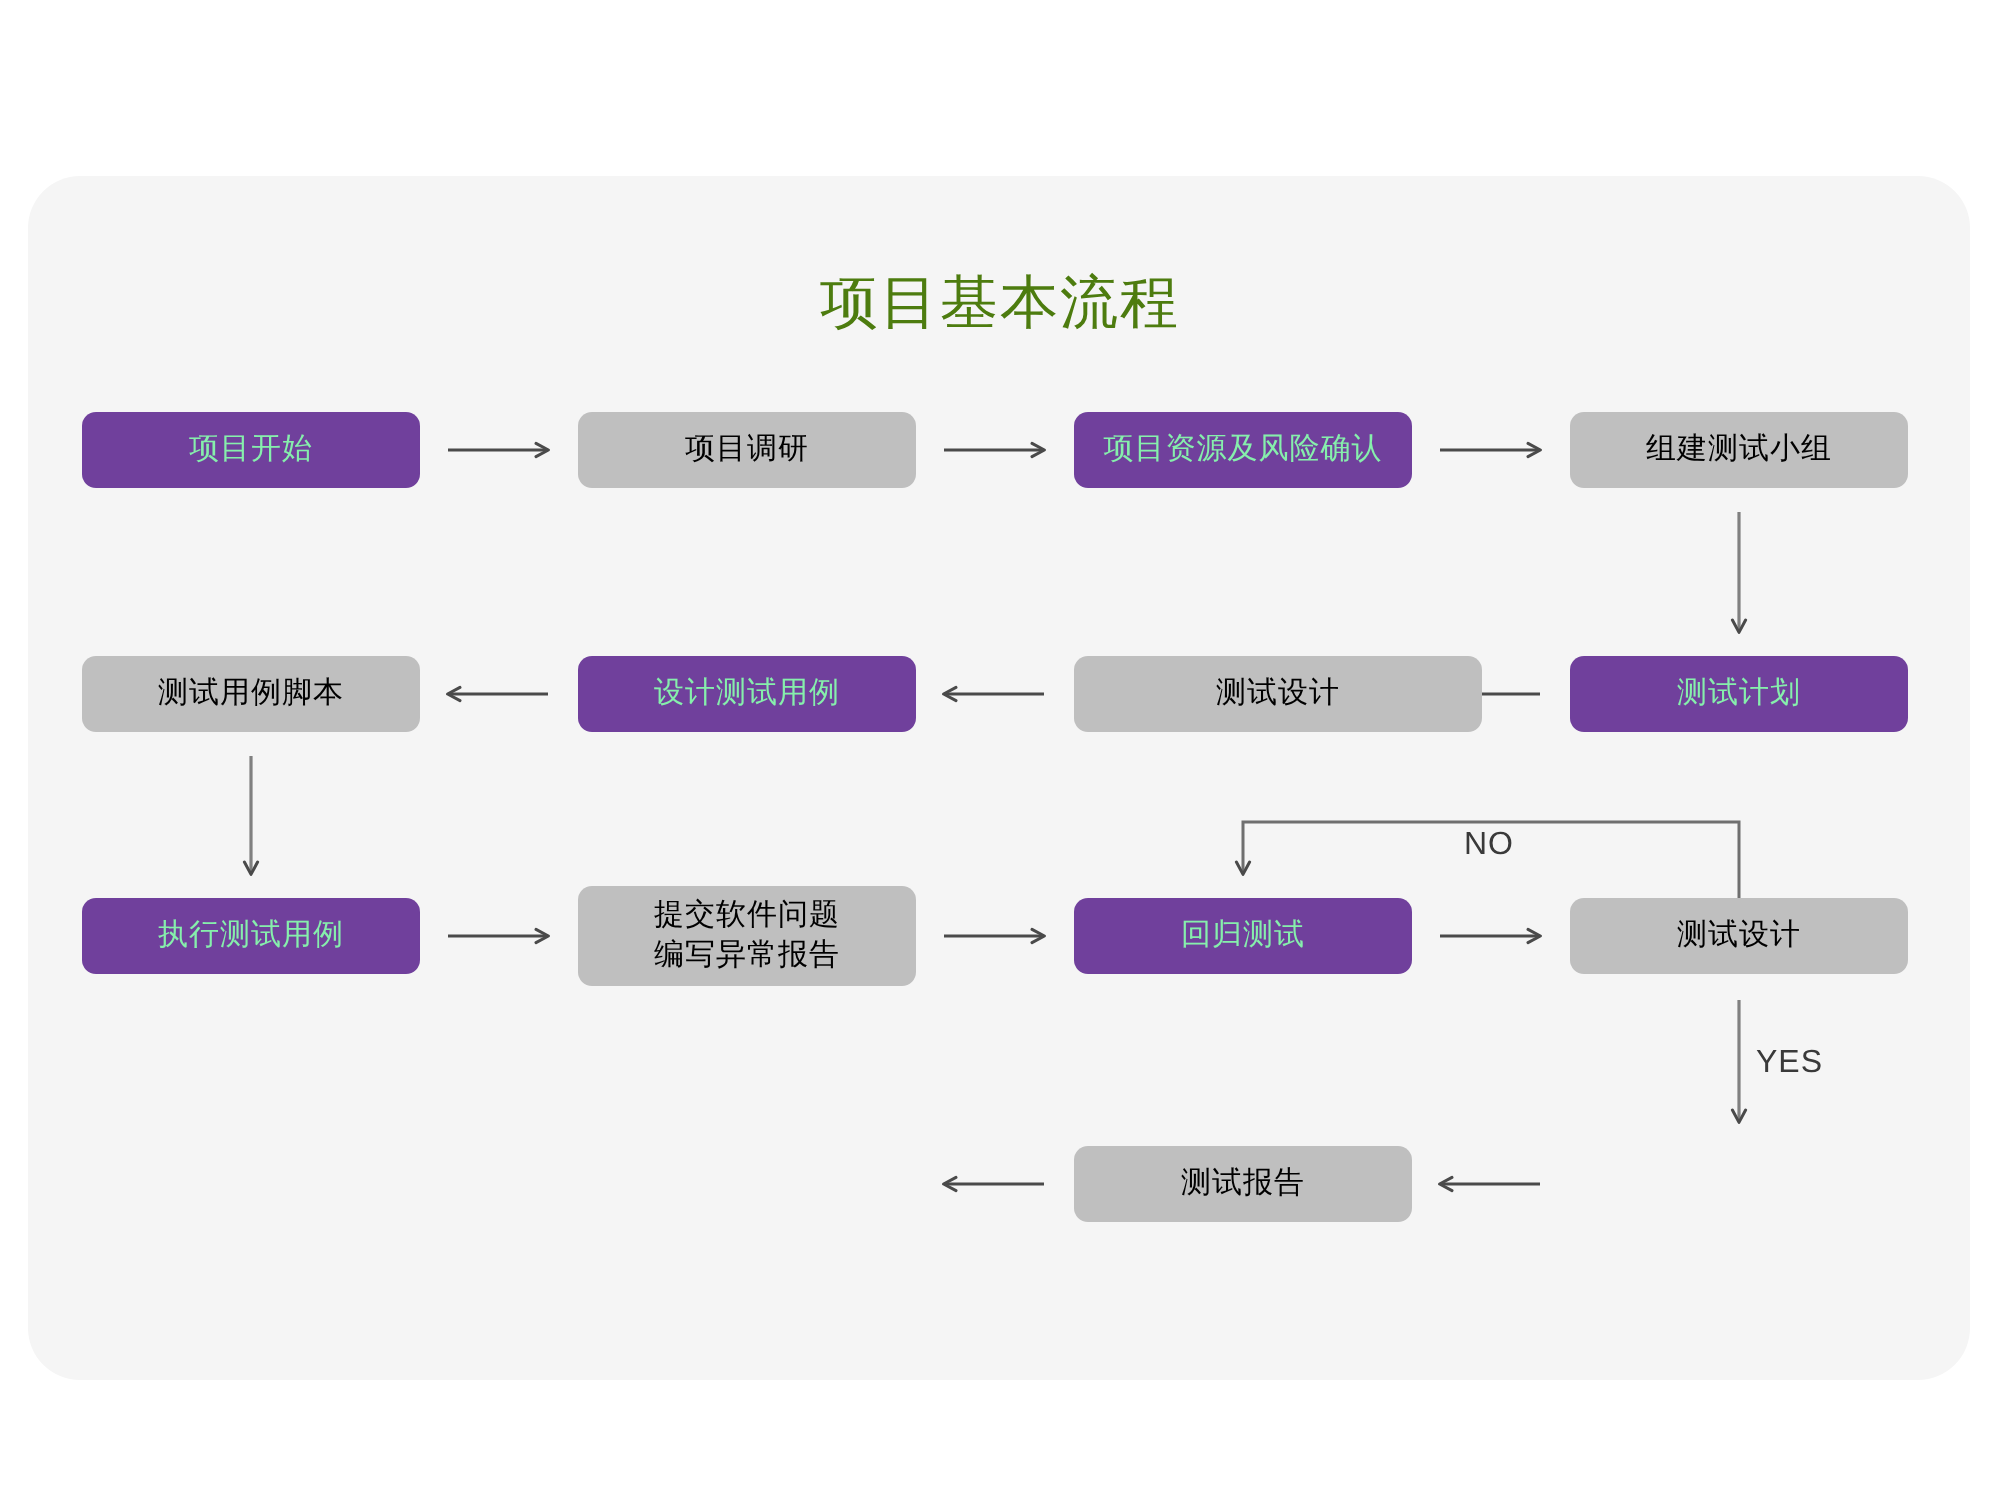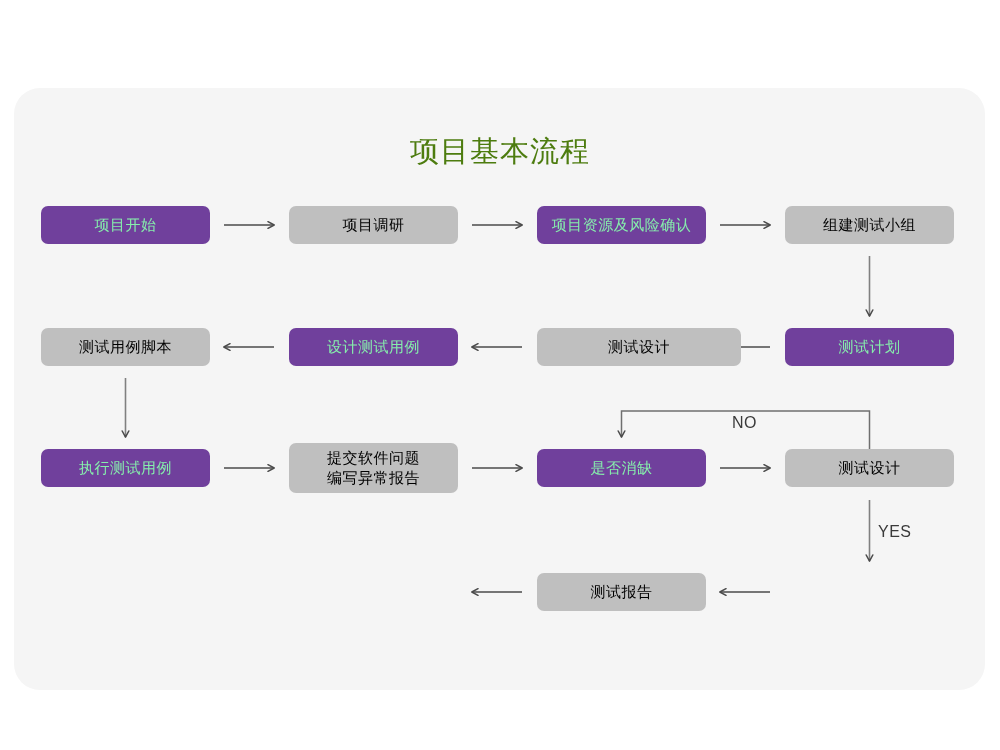--- a/index.html
+++ b/index.html
@@ -148,21 +148,21 @@
   </div>
 
   <div class="node purple" style="left:41px;  top:449px; width:169px; height:38px;">
     <span class="node-label">执行测试用例</span>
   </div>
   <div class="node gray" style="left:289px; top:443px; width:169px; height:50px;">
     <span class="node-label">提交软件问题
 编写异常报告</span>
   </div>
   <div class="node purple" style="left:537px; top:449px; width:169px; height:38px;">
-    <span class="node-label">是否消缺</span>
+    <span class="node-label">回归测试</span>
   </div>
   <div class="node gray" style="left:785px; top:449px; width:169px; height:38px;">
     <span class="node-label">测试设计</span>
   </div>
 
   <div class="node gray" style="left:537px; top:573px; width:169px; height:38px;">
     <span class="node-label">测试报告</span>
   </div>
 
 </div>

